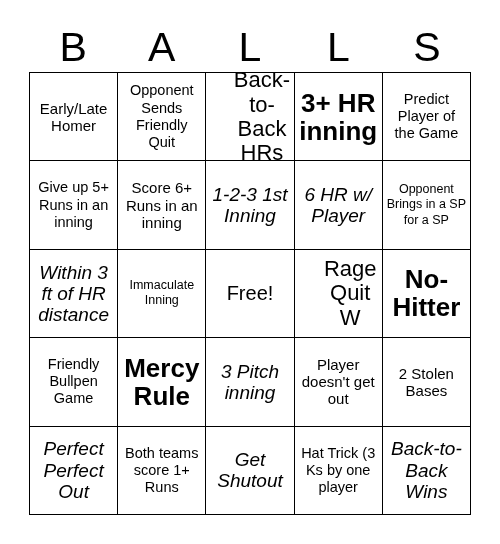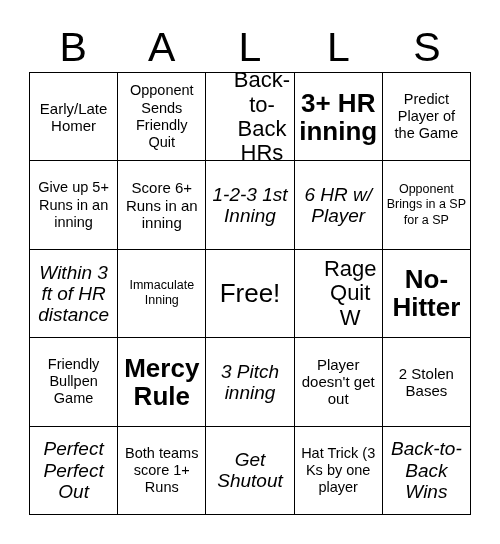--- a/index.html
+++ b/index.html
@@ -77,21 +77,21 @@
     font-family: "Liberation Sans", sans-serif;
   }
 
   
   .fs-xs  .cell-text { font-size: 12.5px; line-height: 1.22; }
   .fs-s   .cell-text { font-size: 14.5px; line-height: 1.18; }
   .fs-m   .cell-text { font-size: 15px; line-height: 1.14; }
   .fs-l   .cell-text { font-size: 19px;   line-height: 1.12; font-style: italic; }
   .fs-xl  .cell-text { font-size: 22px;   line-height: 1.10; margin-left: 24px; }
   .fs-xxl .cell-text { font-size: 26px;   line-height: 1.08; font-weight: bold; }
-  .fs-3xl .cell-text { font-size: 26px;   line-height: 1.06; }
+  .fs-3xl .cell-text { font-size: 20px;   line-height: 1.06; }
 </style>
 </head>
 <body>
 
 <div id="bingo-card">
 
   <div id="header-row">
       <div class="header-letter">B</div>
       <div class="header-letter">A</div>
       <div class="header-letter">L</div>

